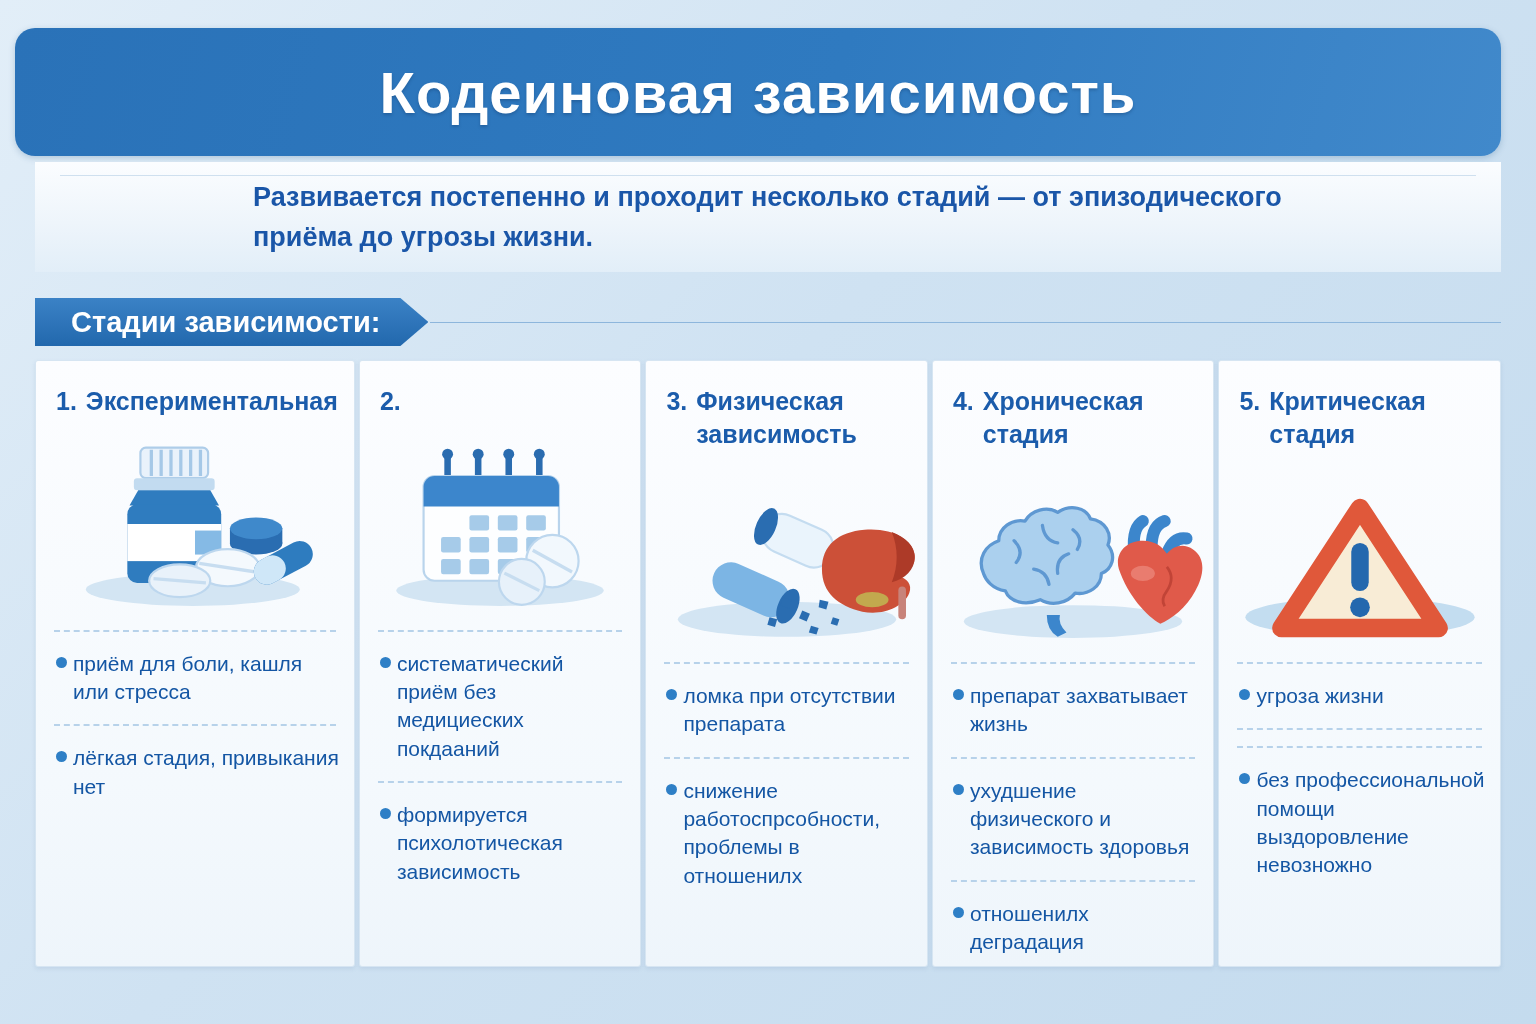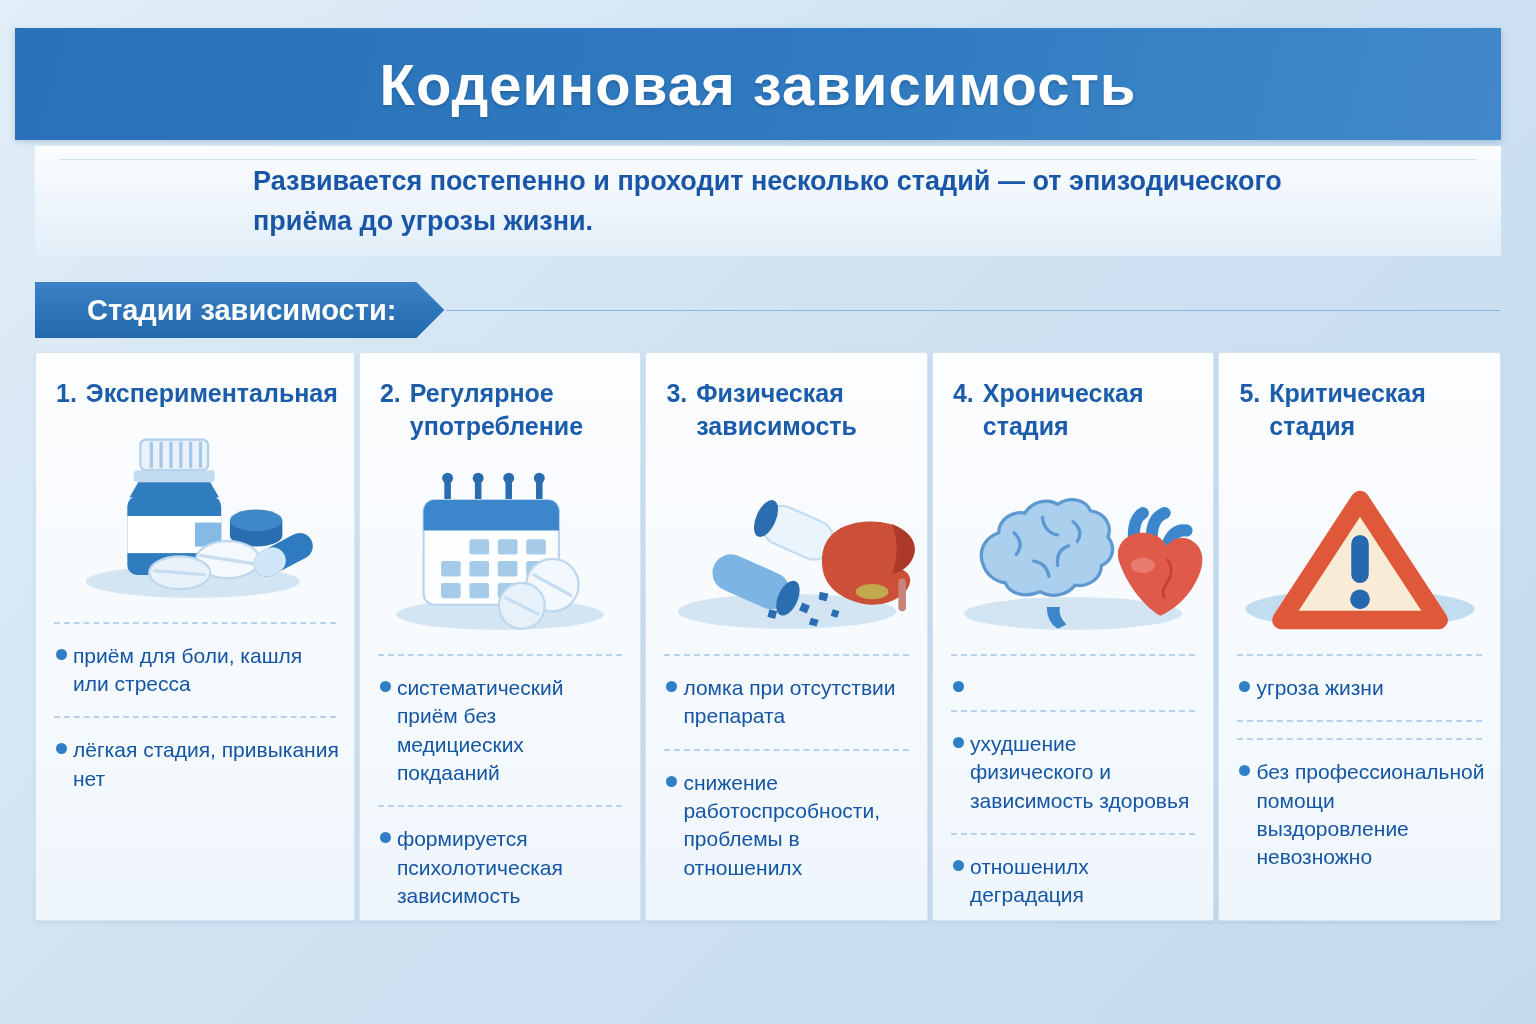--- a/index.html
+++ b/index.html
@@ -6,24 +6,25 @@
   body{
     width:1536px;height:1024px;overflow:hidden;
     background:linear-gradient(135deg,#e2eef8 0%,#cfe2f2 45%,#c4dbee 100%);
     font-family:"Liberation Sans",sans-serif;
     -webkit-font-smoothing:antialiased;
   }
   .page{position:relative;width:1536px;height:1024px;}
 
   
   .header-band{
-    margin:28px 35px 0 15px;height:112px;
+    margin:28px 35px 0 15px;height:128px;
     background:linear-gradient(105deg,#2a72b8 0%,#2f7ac0 55%,#4189cb 100%);
     display:flex;align-items:center;justify-content:center;
     box-shadow:0 2px 6px rgba(40,90,140,.25);
+    border-radius:20px;
   }
   .page-title{
     color:#ffffff;font-size:58px;font-weight:bold;letter-spacing:1px;
     text-shadow:0 2px 3px rgba(20,60,110,.35);
   }
 
   
   .intro-panel{
     position:relative;margin:6px 35px 0 35px;height:110px;
     background:linear-gradient(180deg,#fbfdff 0%,#eef5fb 55%,#e2eef8 100%);
@@ -36,23 +37,23 @@
   .intro-text{
     max-width:1030px;text-align:left;
     color:#1a56a8;font-size:27px;line-height:1.5;font-weight:bold;
   }
 
   
   .banner-row{
     margin:26px 35px 0 35px;display:flex;align-items:center;
   }
   .stages-banner{
-    height:56px;display:flex;align-items:center;
+    height:48px;display:flex;align-items:center;
     background:linear-gradient(180deg,#3b82c6 0%,#2268ad 100%);
-    padding:0 48px 0 52px;
+    padding:0 48px 0 36px;
     clip-path:polygon(0 0,calc(100% - 28px) 0,100% 50%,calc(100% - 28px) 100%,0 100%);
   }
   .stages-banner-label{color:#ffffff;font-size:29px;font-weight:bold;}
   .banner-connector-line{flex:1;height:1px;background:#8db6dc;margin-left:2px;}
 
   
   .stages-row{
     margin:14px 35px 0 35px;display:flex;gap:4px;
   }
   .stage-card{
@@ -140,21 +141,20 @@
       <div class="sep"></div>
       <div class="bullet">
         <span class="dot"></span>
         <span>лёгкая стадия, привыкания нет</span>
       </div>
     </div>
 
     <div class="stage-card">
       <div class="card-title">
         <span class="num">2.</span>
-        <span class="ttl">Регулярное употребление</span>
       </div>
       <div class="icon-wrap">
         <svg viewBox="0 0 240 160">
           <ellipse cx="120" cy="141" rx="95" ry="14" fill="#d3e5f3"></ellipse>
           <g fill="#2a6cb0">
             <rect x="69" y="14" width="6" height="28" rx="3"></rect>
               <circle cx="72" cy="16" r="5"></circle>
             <rect x="97" y="14" width="6" height="28" rx="3"></rect>
               <circle cx="100" cy="16" r="5"></circle>
             <rect x="125" y="14" width="6" height="28" rx="3"></rect>
@@ -249,20 +249,21 @@
           <path d="M96 134 q0 14 10 20 l8-4 q-8-8-6-16 z" fill="#3c86cc"></path>
           <path d="M176 76 q-2-22 8-28 M192 72 q0-20 12-24 M206 78 q6-16 18-14" stroke="#3c86cc" stroke-width="11" fill="none" stroke-linecap="round"></path>
           <path d="M162 92 c-4-14 6-26 22-26 c12 0 18 6 22 12 c6-8 16-10 24-4 c12 8 10 24 2 38 c-8 15-22 26-32 30 c-12-6-30-26-38-50z" fill="#e05a4a"></path>
           <ellipse cx="184" cy="96" rx="11" ry="7" fill="#ea8275" opacity="0.85"></ellipse>
           <path d="M206 90 q8 10 0 22 q-6 8-2 14" stroke="#c14437" stroke-width="2.5" fill="none"></path>
         </svg>
       </div>
       <div class="sep"></div>
       <div class="bullet">
         <span class="dot"></span>
+        <span>препарат захватывает жизнь</span>
       </div>
       <div class="sep"></div>
       <div class="bullet">
         <span class="dot"></span>
         <span>ухудшение физического и зависимость здоровья</span>
       </div>
       <div class="sep"></div>
       <div class="bullet">
         <span class="dot"></span>
         <span>отношенилх деградация</span>

